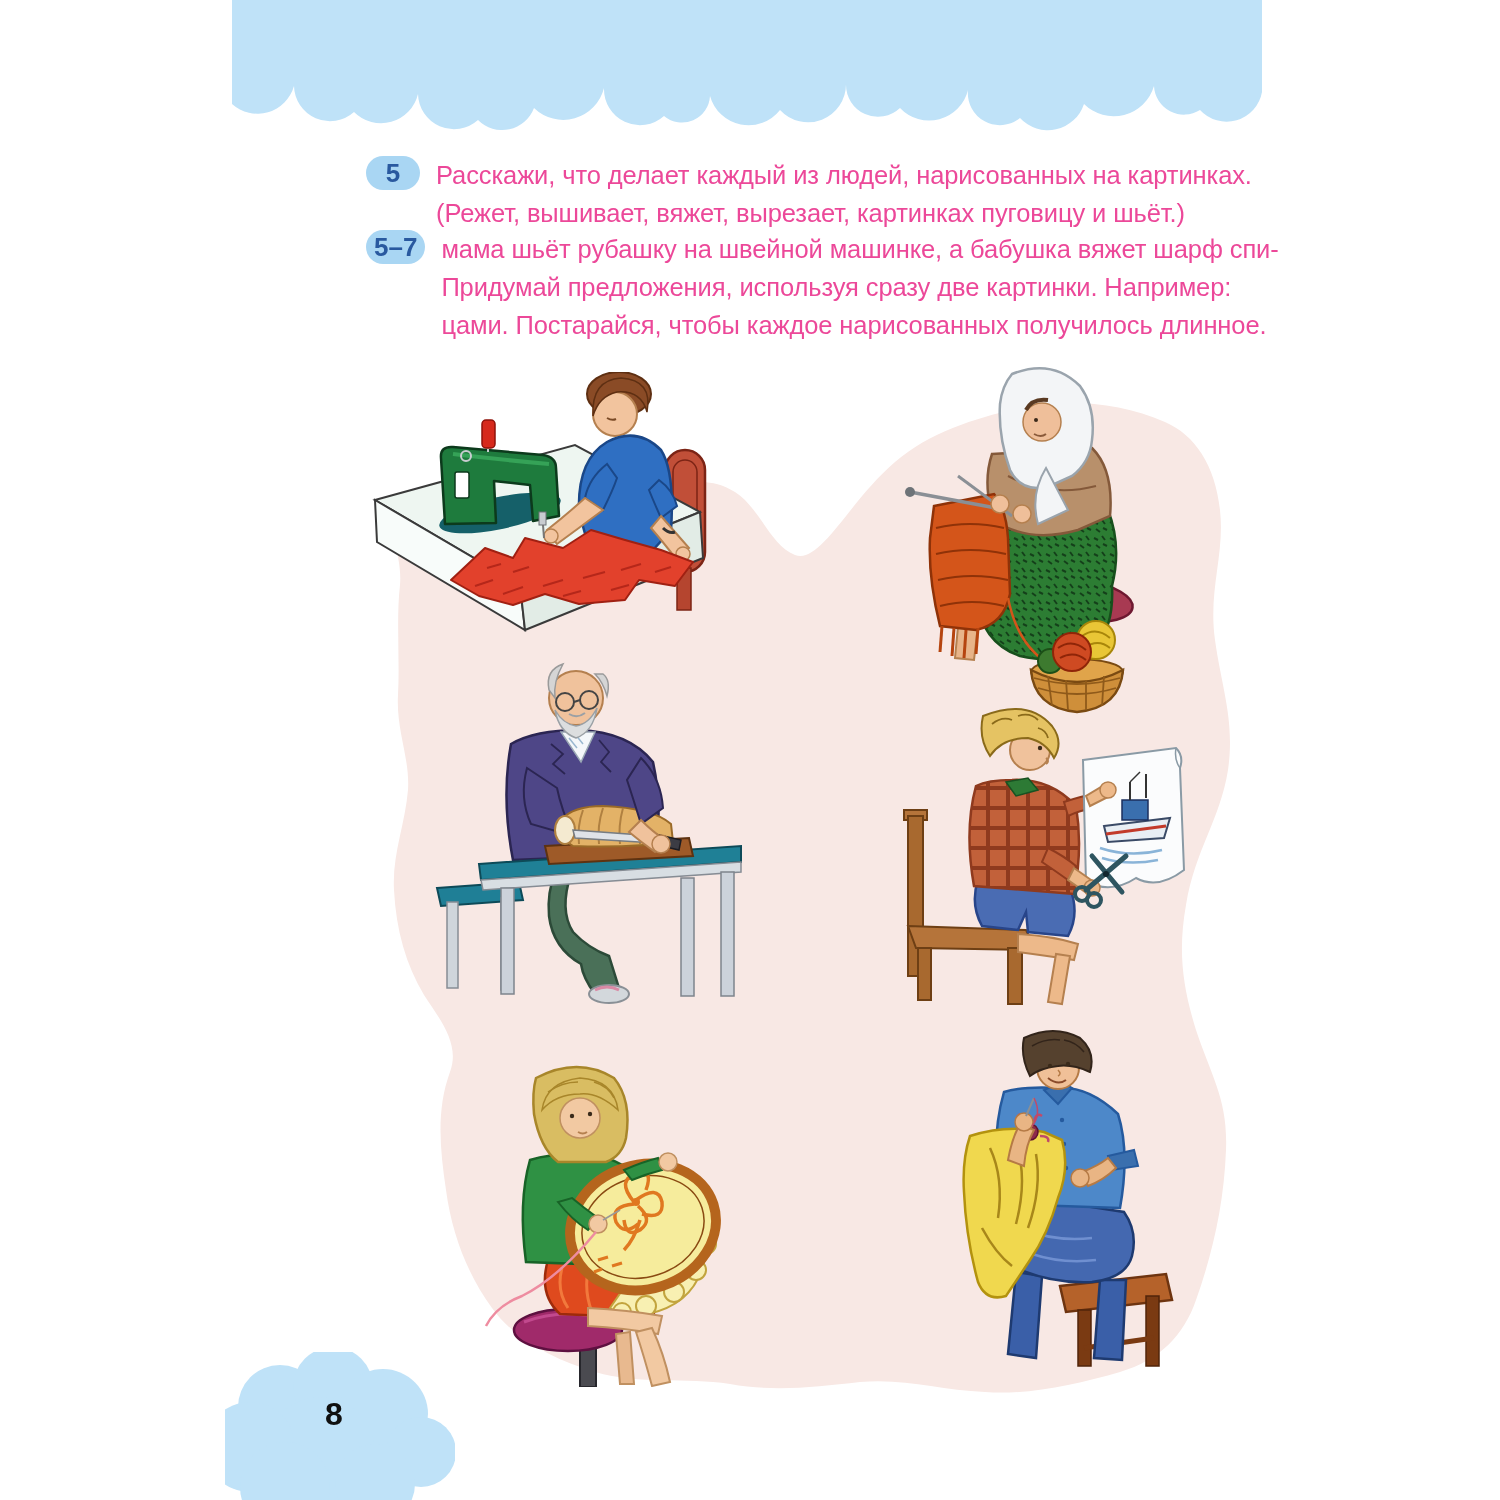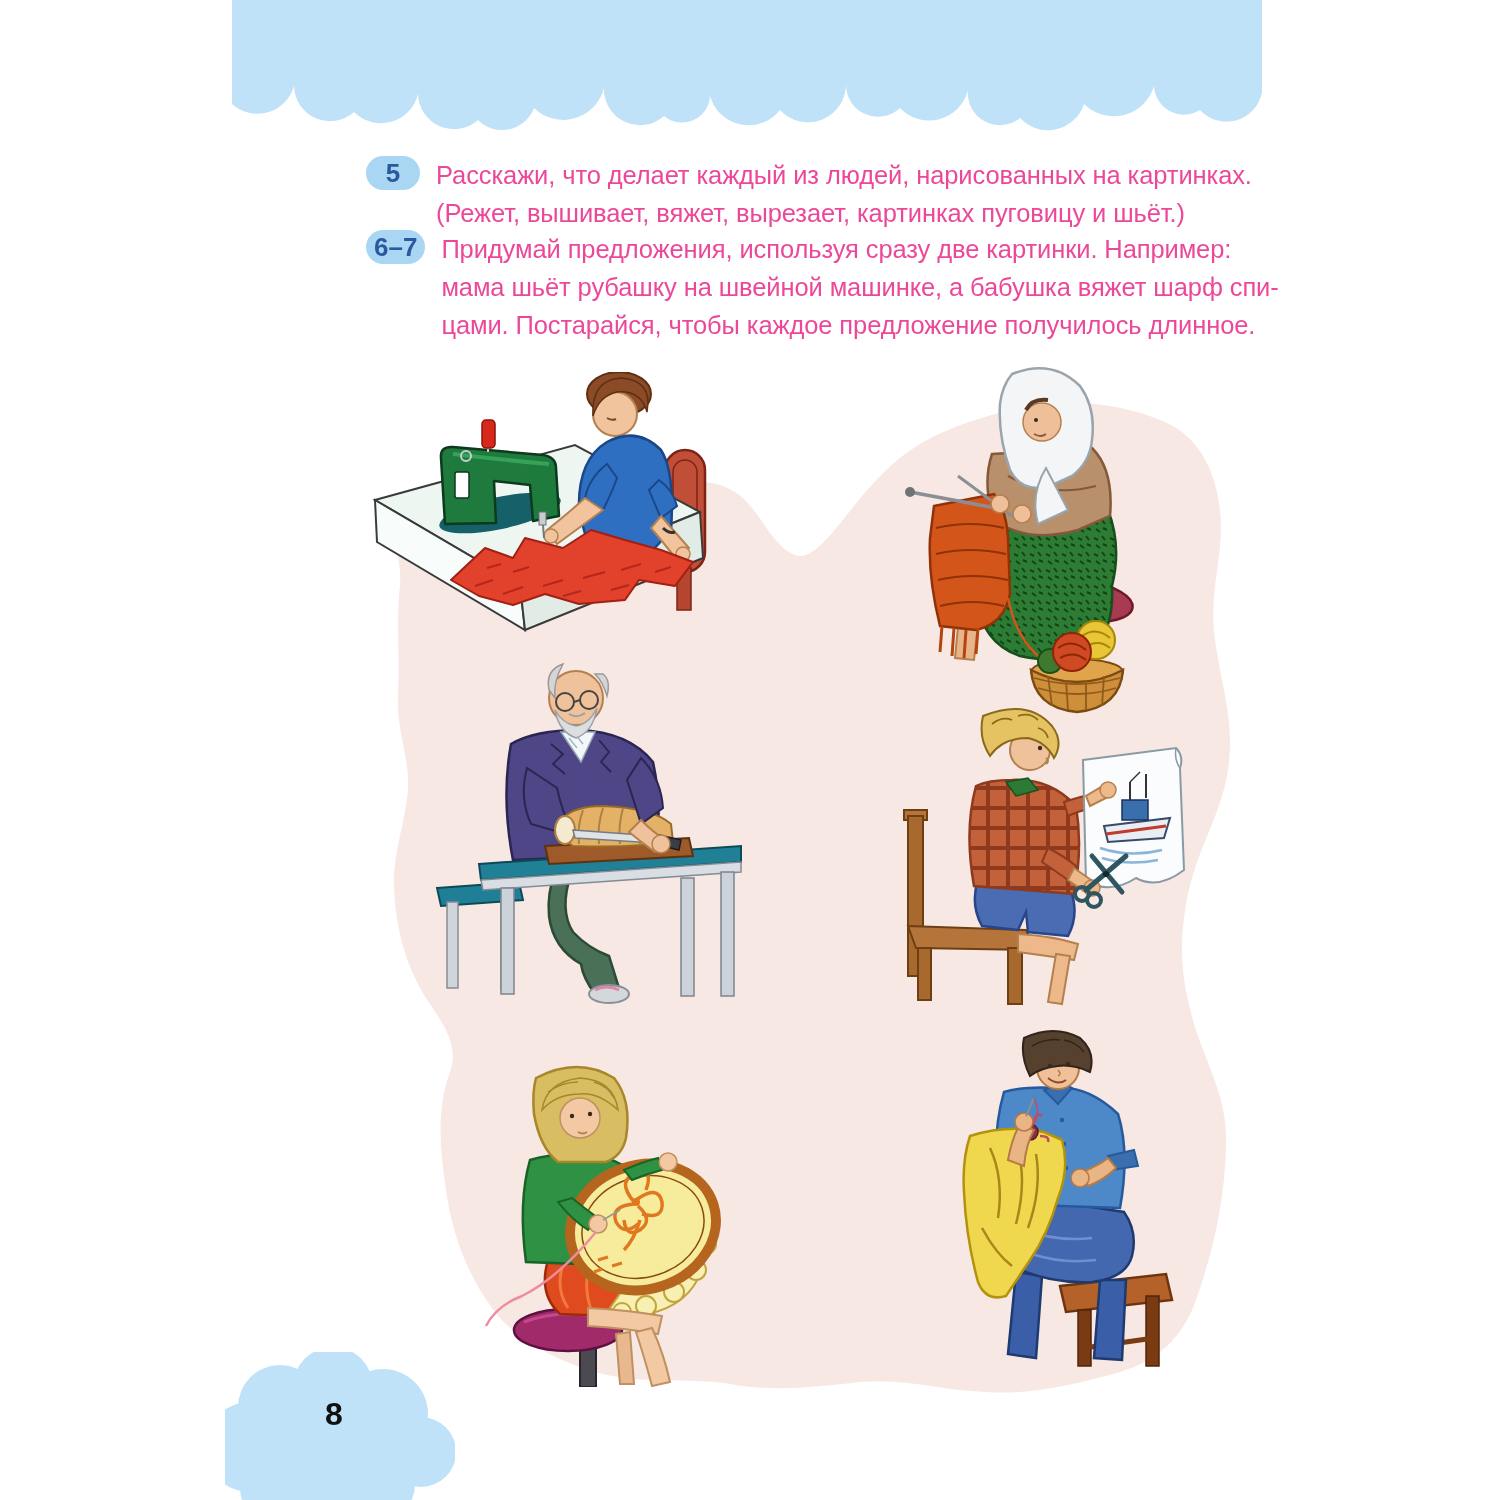--- a/index.html
+++ b/index.html
@@ -60,25 +60,25 @@
 
   <div class="task" style="top:156px">
     <div class="badge">5</div>
     <div class="task-lines">
       <div>Расскажи, что делает каждый из людей, нарисованных на картинках.</div>
       <div>(Режет, вышивает, вяжет, вырезает, картинках пуговицу и шьёт.)</div>
     </div>
   </div>
 
   <div class="task" style="top:230px">
-    <div class="badge">6–7</div>
+    <div class="badge">5–7</div>
     <div class="task-lines">
+      <div>мама шьёт рубашку на швейной машинке, а бабушка вяжет шарф спи-</div>
       <div>Придумай предложения, используя сразу две картинки. Например:</div>
-      <div>мама шьёт рубашку на швейной машинке, а бабушка вяжет шарф спи-</div>
-      <div>цами. Постарайся, чтобы каждое предложение получилось длинное.</div>
+      <div>цами. Постарайся, чтобы каждое нарисованных получилось длинное.</div>
     </div>
   </div>
 
   <svg class="abs" style="left:363px;top:372px" width="345" height="265" viewBox="0 0 345 265">
     <title>woman-sewing-at-machine</title>
 
     <rect x="302" y="78" width="40" height="122" rx="20" fill="#c14f38" stroke="#7c2415" stroke-width="2.5"></rect>
     <rect x="310" y="88" width="24" height="100" rx="12" fill="none" stroke="#7c2415" stroke-width="1.5"></rect>
     <rect x="314" y="196" width="14" height="42" fill="#b5452f" stroke="#7c2415" stroke-width="1.5"></rect>
 

